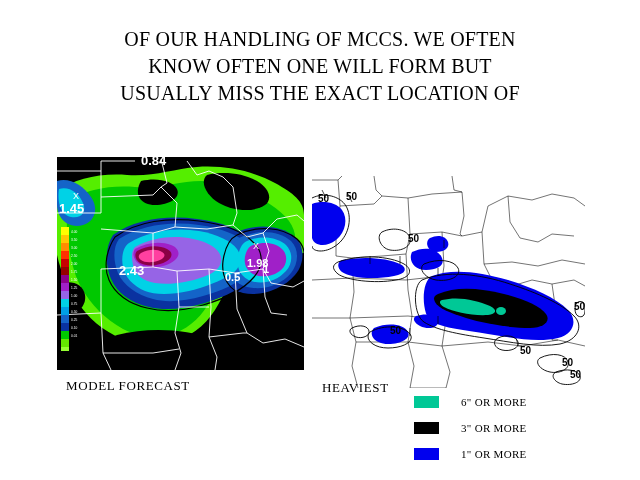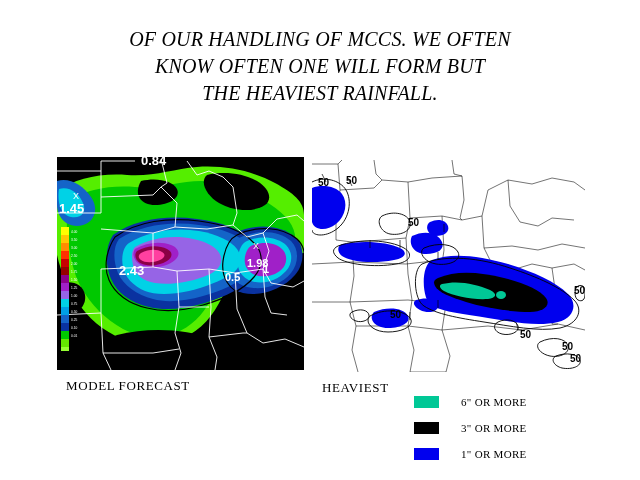--- a/index.html
+++ b/index.html
@@ -23,37 +23,37 @@
     left: 0;
     top: 26px;
     width: 640px;
     text-align: center;
     font-family: "Liberation Serif", serif;
     font-size: 20px;
     line-height: 27px;
     letter-spacing: 0.2px;
     color: #000000;
   }
-  #slide-title .tline { display: block; white-space: nowrap; font-style: italic; }
+  #slide-title .tline { display: block; white-space: nowrap; }
 
   
   .map-frame {
     position: absolute;
     overflow: hidden;
   }
   #model-map {
     left: 57px;
     top: 157px;
     width: 247px;
     height: 213px;
     background: #000000;
   }
   #observed-map {
     left: 312px;
-    top: 160px;
+    top: 176px;
     width: 273px;
     height: 212px;
     background: #15803d;
   }
   .map-svg { display: block; width: 100%; height: 100%; }
 
   
   .caption {
     position: absolute;
     font-family: "Liberation Serif", serif;
@@ -138,21 +138,21 @@
     stroke: #000000;
     stroke-width: 0.9;
   }
 </style>
 </head>
 <body>
 
 <div id="slide-title">
   <span class="tline">OF OUR HANDLING OF MCCS. WE OFTEN</span>
   <span class="tline">KNOW OFTEN ONE WILL FORM BUT</span>
-  <span class="tline">THE HEAVIEST RAINFALL.</span>
+  <span class="tline">USUALLY MISS THE EXACT LOCATION OF</span>
 </div>
 
 <div class="map-frame" id="model-map">
   <svg class="map-svg" viewBox="0 0 247 213" preserveAspectRatio="none">
     <defs>
       <clipPath id="mclip">
           <rect x="0" y="0" width="247" height="213"></rect>
         </clipPath>
     </defs>
     <g clip-path="url(#mclip)">

